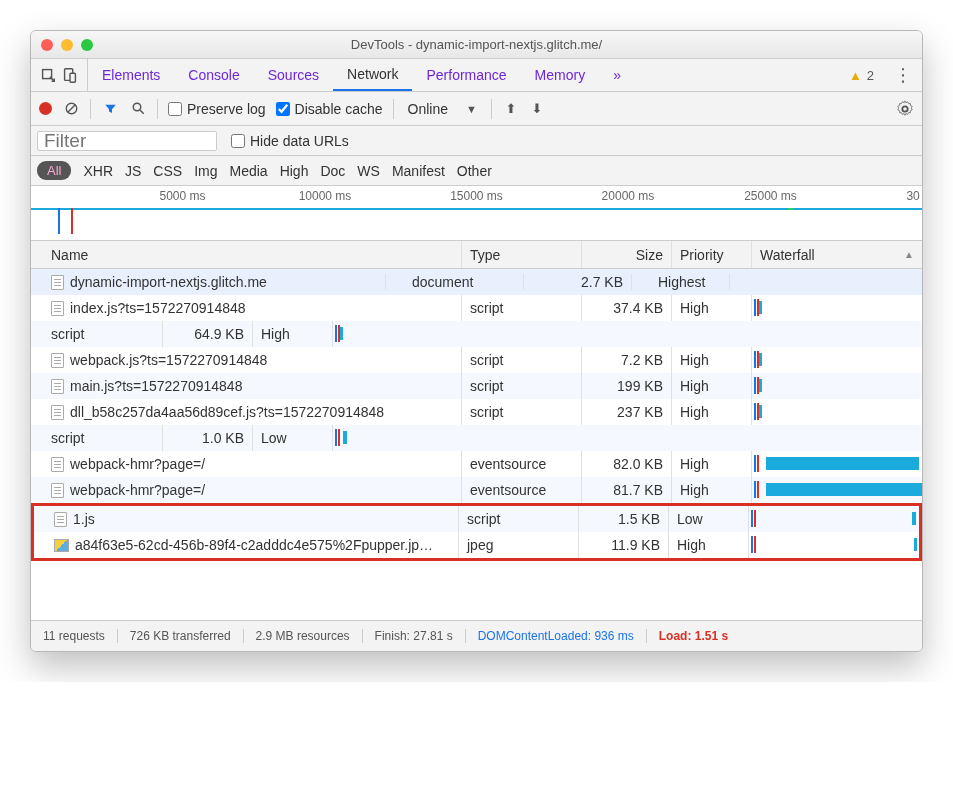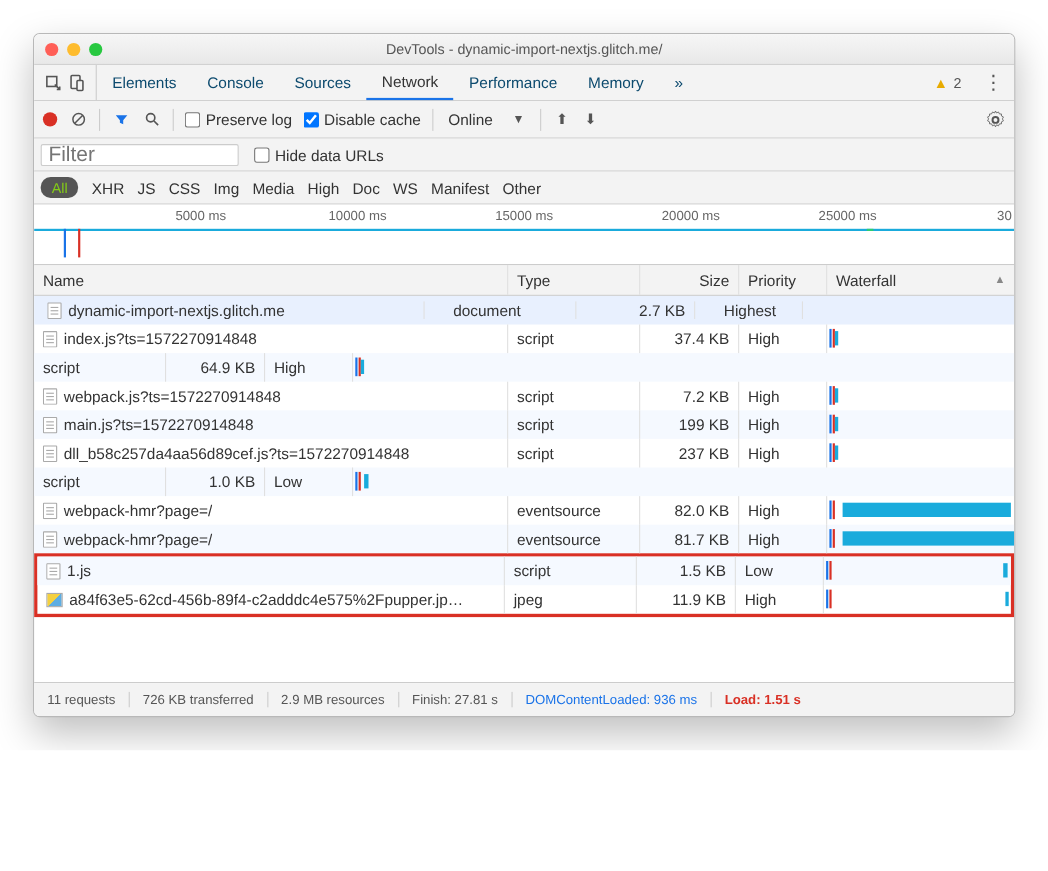--- a/index.html
+++ b/index.html
@@ -11,21 +11,21 @@
   .traffic { display:flex; gap:8px; margin-left:10px; }
   .dot { width:12px; height:12px; border-radius:50%; }
   .dot.red{background:#ff5f57;} .dot.yellow{background:#febc2e;} .dot.green{background:#28c840;}
   .title { position:absolute; left:0; right:0; text-align:center; font-size:13px; color:#555; pointer-events:none;}
 
   
   .tabs-row { display:flex; align-items:center; height:33px; border-bottom:1px solid #ccc; background:#f3f3f3; }
   .devicebar { display:flex; gap:4px; padding:0 8px; border-right:1px solid #ccc; height:100%; align-items:center; }
   .ico { width:18px; height:18px; display:flex; align-items:center; justify-content:center; color:#555; }
   .tabs { display:flex; height:100%; }
-  .tab { padding:0 14px; display:flex; align-items:center; font-size:14px; color:#0c4a6e; cursor:pointer; }
+  .tab { padding:0 14px; display:flex; align-items:center; font-size:14px; color:#6d28d9; cursor:pointer; }
   .tab.active { border-bottom:2px solid #1a73e8; color:#333; }
   .tabs-spacer { flex:1; }
   .warn { display:flex; align-items:center; gap:5px; padding:0 10px; color:#555; }
   .warn-tri { color:#e8ab00; }
   .kebab { padding:0 10px; color:#555; font-size:18px; }
 
   
   .toolbar { display:flex; align-items:center; height:34px; border-bottom:1px solid #ccc; padding:0 8px; gap:10px; background:#f3f3f3; }
   .rec { width:13px; height:13px; border-radius:50%; background:#d93025; }
   .clr svg, .fnl svg, .srch svg { width:15px; height:15px; }
@@ -35,32 +35,32 @@
   .sel { display:flex; align-items:center; gap:18px; font-size:14px; color:#333; padding:0 4px;}
   .updown { display:flex; gap:8px; }
   .gear { margin-left:auto; color:#555; }
 
   
   .filter-row { display:flex; align-items:center; height:30px; border-bottom:1px solid #ccc; padding:0 6px; gap:14px; background:#f3f3f3; }
   .filter-row input[type=text]{ width:180px; height:20px; border:1px solid #ccc; border-radius:2px; padding:2px 6px; font-size:19px; }
 
   
   .type-row { display:flex; align-items:center; gap:12px; height:30px; border-bottom:1px solid #ccc; padding:0 6px; font-size:14px; background:#f3f3f3;}
-  .type-pill { background:#555; color:#84cc16; border-radius:9px; padding:2px 10px; font-size:13px; }
+  .type-pill { background:#555; color:#f9a8d4; border-radius:9px; padding:2px 10px; font-size:13px; }
   .type { cursor:pointer; }
 
   
   .timeline { height:55px; border-bottom:1px solid #ccc; background:#fff; position:relative; font-size:12px; color:#666; }
   .tl-label { position:absolute; top:3px; transform:translateX(-50%); }
   .tl-bar { position:absolute; top:22px; left:0; right:0; height:2px; background:#1aabdc; }
   .tl-mark { position:absolute; top:22px; width:2px; height:26px; }
   .tl-green { position:absolute; top:22px; height:2px; background:#2ecc71; }
 
   
-  .thead, .trow { display:flex; }
+  .thead, .trow { display:flex;padding-left:12px; }
   .thead { background:#f3f3f3; border-bottom:1px solid #ccc; height:28px; font-size:14px; color:#333; }
   .th, .td { display:flex; align-items:center; padding:0 8px; border-right:1px solid #e0e0e0; overflow:hidden; white-space:nowrap; }
   .col-name { flex:1; min-width:0; }
   .col-type { width:120px; }
   .col-size { width:90px; justify-content:flex-end; }
   .col-prio { width:80px; }
   .col-wf { width:170px; border-right:none; position:relative; }
   .th.col-wf { justify-content:space-between; }
   .trow { height:26px; font-size:14px; }
   .trow:nth-child(odd){ background:#f5f9ff; }

